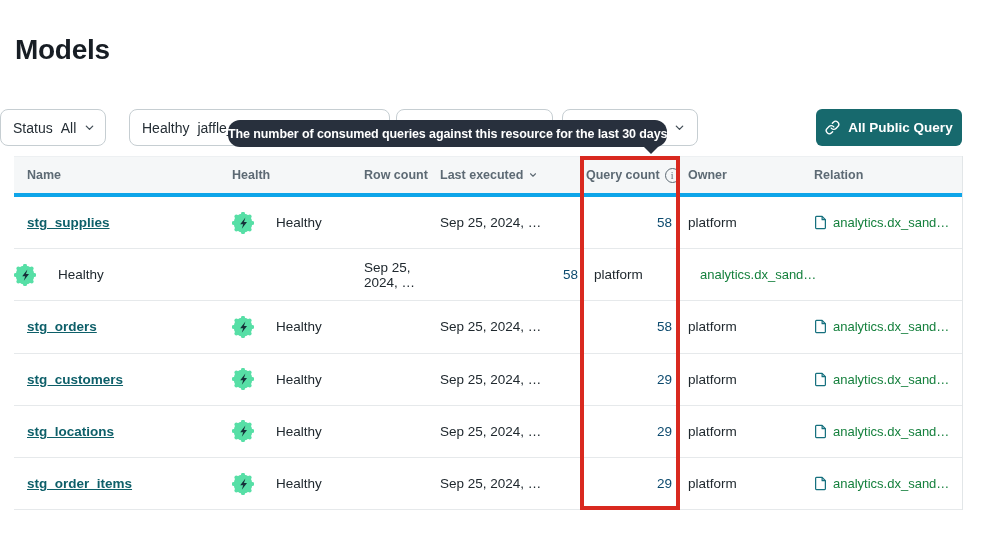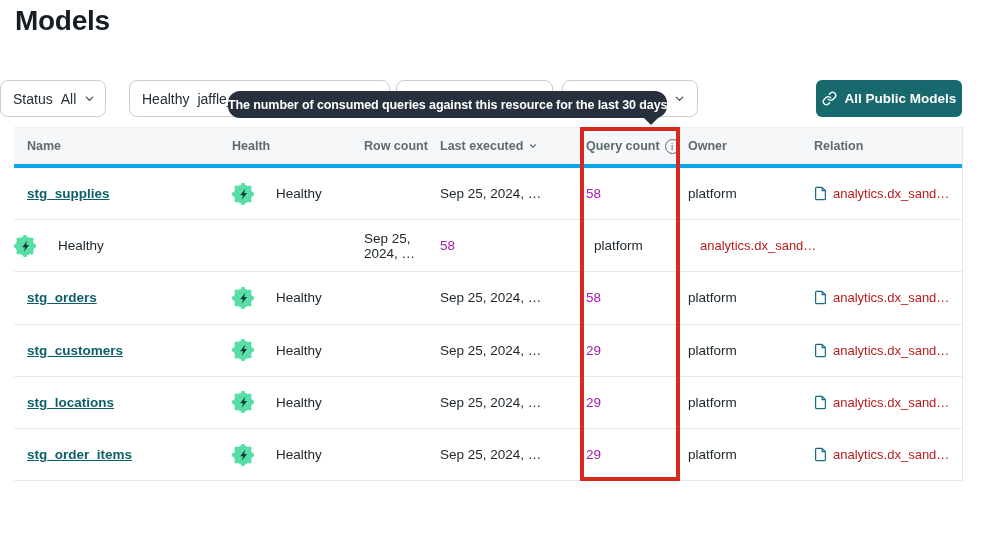--- a/index.html
+++ b/index.html
@@ -1,18 +1,18 @@
 <!DOCTYPE html>
 <html><head>
 <meta charset="utf-8">
 <style>
   * { box-sizing: border-box; margin: 0; padding: 0; }
   html,body { width: 989px; height: 536px; background: #fff; overflow: hidden;
     font-family: "Liberation Sans", sans-serif; color: #20292f; }
-  .stage { position: relative; width: 989px; height: 452px; }
+  .stage { position: relative; width: 989px; height: 452px; margin-top: 29px; }
 
   
   .page-title { position: absolute; left: 15px; top: 5px; font-size: 28px;
     font-weight: 600; color: #171d24; letter-spacing: -0.3px; }
 
   
   .filter { position: absolute; top: 80px; height: 37px; border: 1px solid #c6ced2;
     border-radius: 8px; background: #fff; display: flex; align-items: center;
     padding: 0 12px; gap: 8px; font-size: 14px; color: #252e35; cursor: pointer; }
   .filter .flabel { font-weight: 500; }
@@ -51,22 +51,22 @@
   .th.first { padding-left: 13px; }
   .th.num { justify-content: flex-start; }
   .th.owner, .td.owner { padding-left: 8px; }
   .th.relation, .td.relation { padding-left: 14px; }
   .trow { height: 52.2px; border-bottom: 1px solid #e6e9eb; font-size: 13.5px;
     background: #fff; }
   .td.first { padding-left: 13px; }
   .name-link { color: #0d5f69; font-weight: 700; text-decoration: underline;
     cursor: pointer; font-size: 13.5px; }
   .health { display: flex; align-items: center; gap: 22px; color: #20292f; }
-  .qcount { padding-right: 19px; color: #a21caf; }
-  .rel-link { display: flex; align-items: flex-start; gap: 6px; color: #b91c1c;
+  .qcount { text-align: right; padding-right: 8px; color: #0c4a6e; }
+  .rel-link { display: flex; align-items: flex-start; gap: 6px; color: #15803d;
     font-size: 13px; cursor: pointer; }
   .sort-chev { width: 10px; height: 10px; }
   .info-badge { width: 15px; height: 15px; border: 1.3px solid #5d6a74;
     border-radius: 50%; display: inline-flex; align-items: center;
     justify-content: center; font-size: 10px; font-weight: 400;
     font-family: "Liberation Serif", serif; color: #5d6a74; cursor: pointer; }
 
   
   .highlight-rect { position: absolute; left: 580px; top: 127px; width: 100px;
     height: 354px; border: 4px solid #d9291f; z-index: 4; pointer-events: none; }
@@ -97,21 +97,21 @@
     <svg class="chev" viewBox="0 0 12 12" fill="none">
         <path d="M2.5 4.5 L6 8 L9.5 4.5" stroke="#414c55" stroke-width="1.4" stroke-linecap="round" stroke-linejoin="round"></path>
       </svg>
   </div>
 
   <button class="btn-public">
     <svg width="15" height="15" viewBox="0 0 24 24" fill="none">
       <path d="M10 13a5 5 0 0 0 7.54.54l3-3a5 5 0 0 0-7.07-7.07l-1.72 1.71" stroke="#ffffff" stroke-width="2.2" stroke-linecap="round" stroke-linejoin="round"></path>
       <path d="M14 11a5 5 0 0 0-7.54-.54l-3 3a5 5 0 0 0 7.07 7.07l1.71-1.71" stroke="#ffffff" stroke-width="2.2" stroke-linecap="round" stroke-linejoin="round"></path>
     </svg>
-    <span>All Public Models</span>
+    <span>All Public Query</span>
   </button>
 
   <div class="tooltip">
     <span>The number of consumed queries against this resource for the last 30 days</span>
   </div>
 
   <div class="models-table">
     <div class="thead">
       <div class="th first">
           <span>Name</span>

